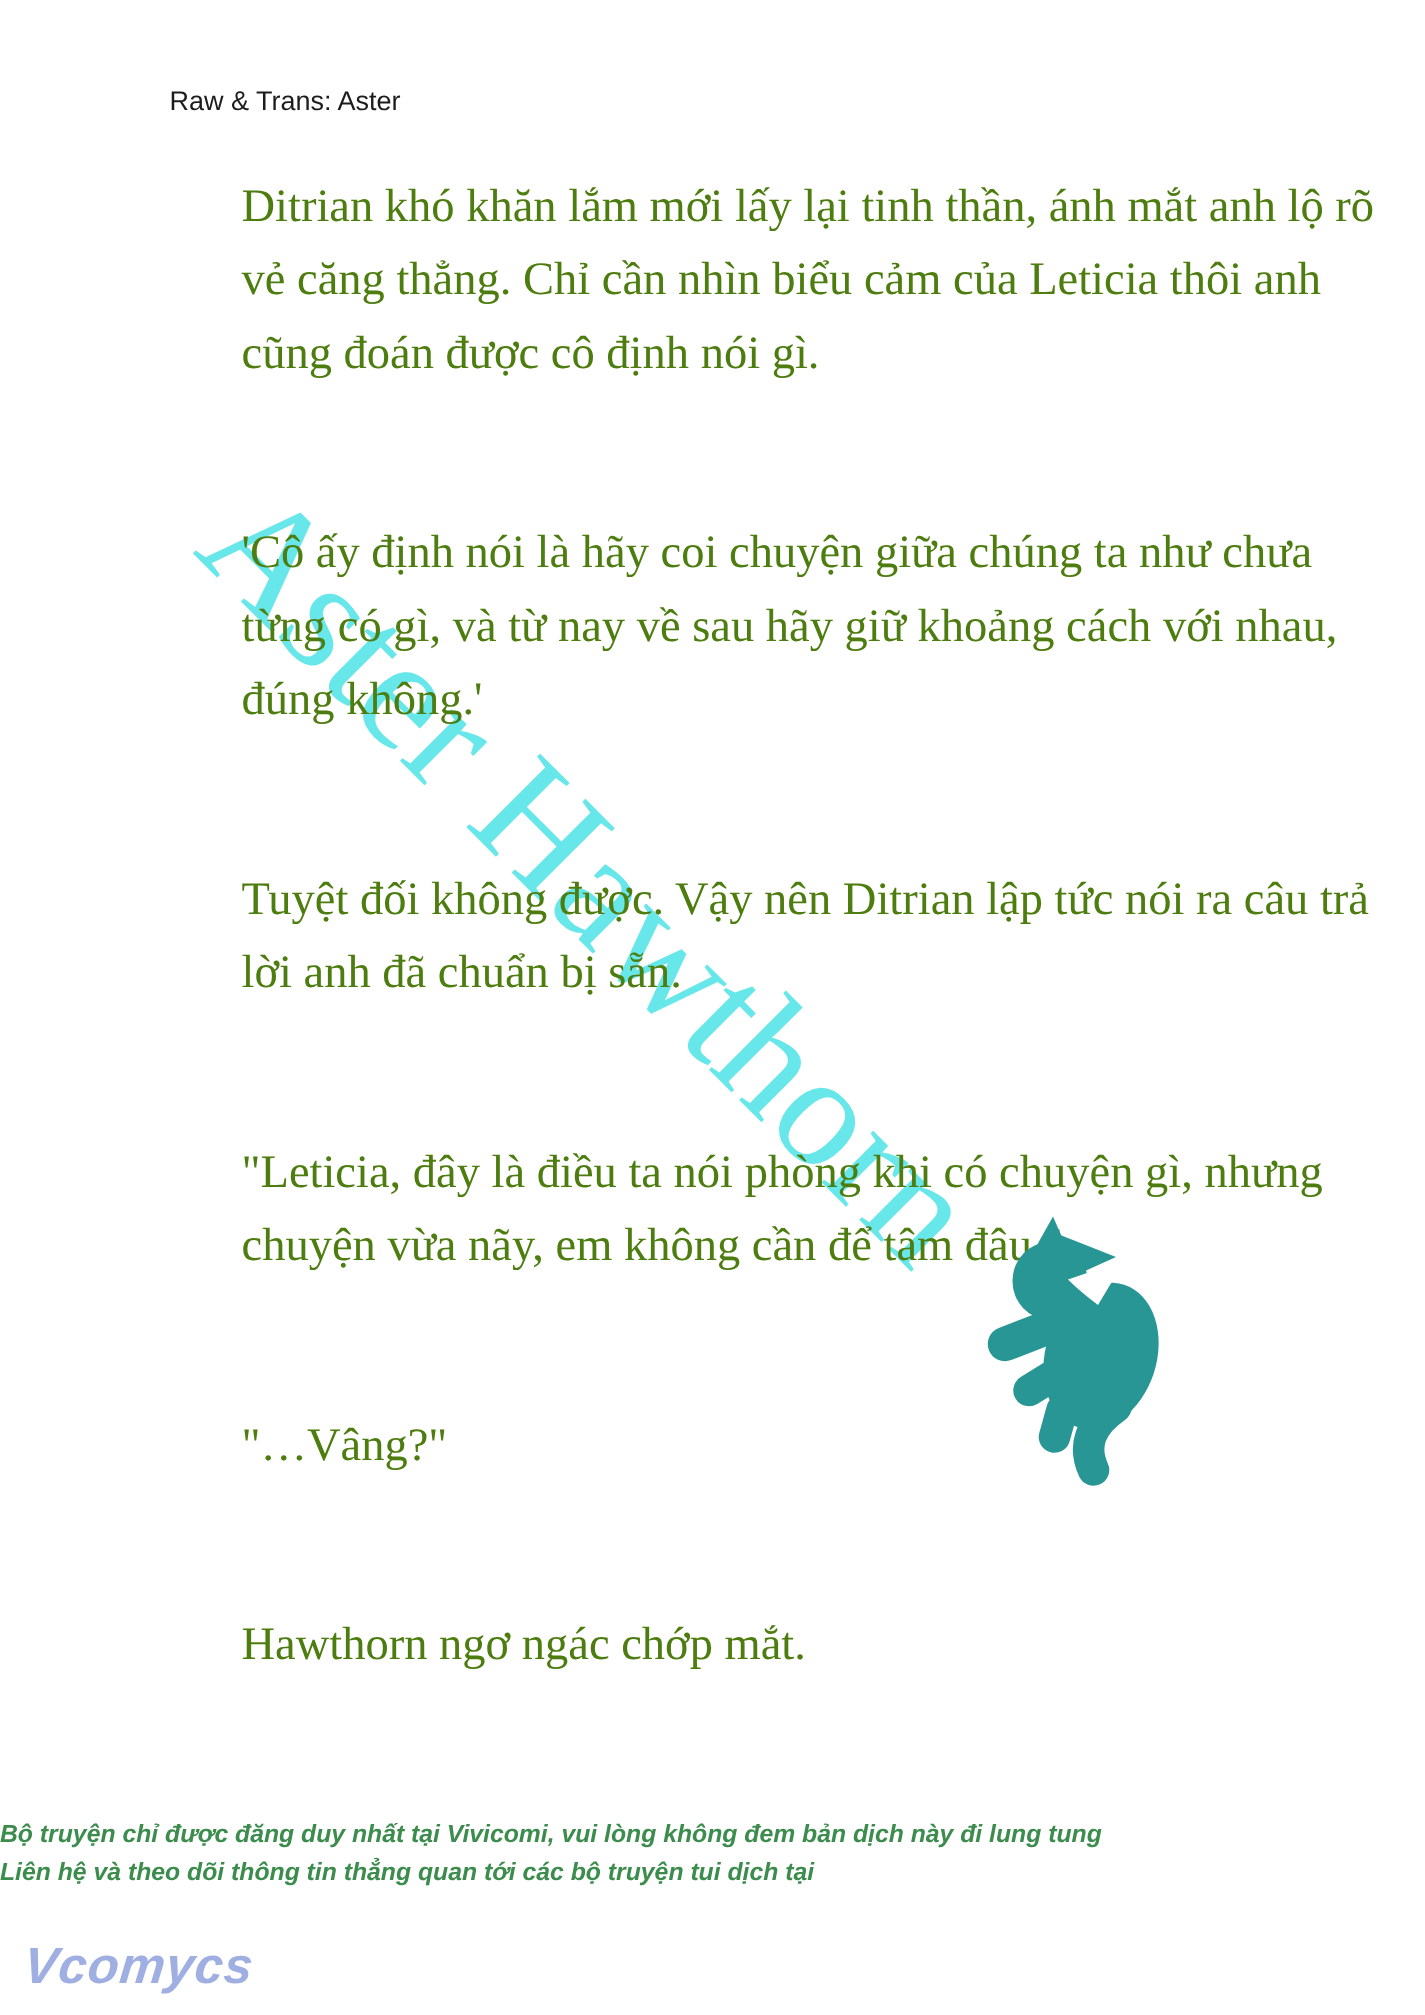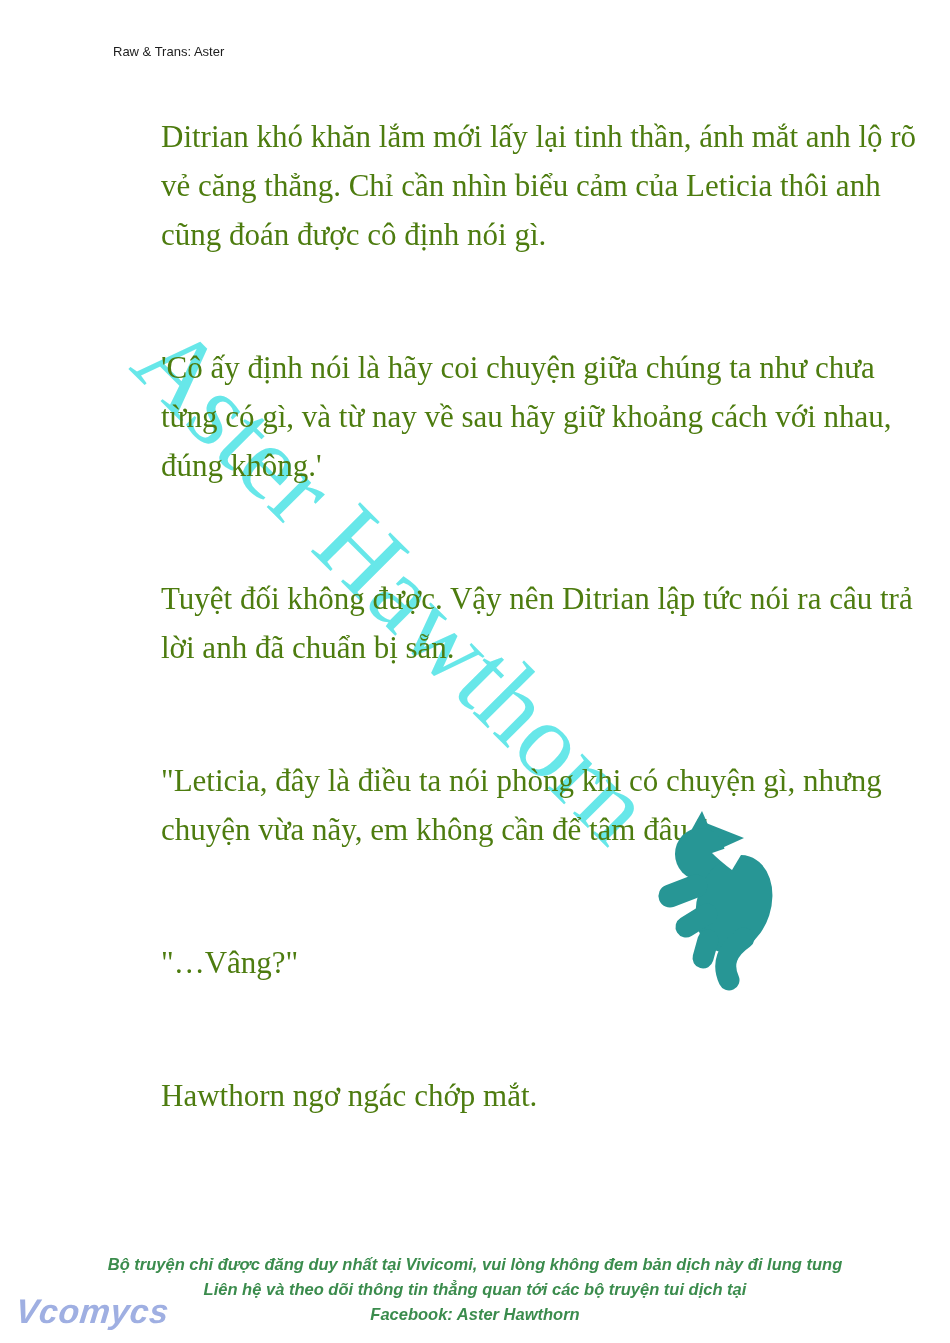--- a/index.html
+++ b/index.html
@@ -21,24 +21,24 @@
     line-height: 1;
     white-space: nowrap;
     color: var(--watermark-cyan, #67e7e9);
     transform: rotate(45deg);
     transform-origin: 0 0;
     pointer-events: none;
   }
   .header {
     position: absolute;
     left: 113px;
-    top: 44px;
+    top: 57px;
     z-index: 2;
     font-family: "Liberation Sans", sans-serif;
-    font-size: 13px;
+    font-size: 18px;
     color: #1c1c1c;
   }
   .content {
     position: absolute;
     left: 113px;
     top: 112px;
     width: 800px;
     z-index: 2;
     font-family: "Liberation Serif", serif;
     font-size: 31px;
@@ -56,23 +56,22 @@
     top: 809px;
     width: 122px;
     height: 184px;
     z-index: 2;
     color: var(--cat-teal, #279695);
   }
   .footer {
     position: absolute;
     left: 0;
     right: 0;
-    top: 1252px;
+    top: 1211px;
     z-index: 2;
-    text-align: center;
     font-family: "Liberation Sans", sans-serif;
     font-style: italic;
     font-weight: bold;
     font-size: 16.5px;
     line-height: 25px;
     color: var(--footer-green, #3b8c4d);
   }
   .logo {
     position: absolute;
     left: 16px;
@@ -129,18 +128,17 @@
 
       <path d="M89 129 Q63 147 74 171" fill="none" stroke="currentColor" stroke-width="21" stroke-linecap="round"></path>
     </g>
 
     <path d="M57 44 L95 31 L77 61 Q65 52 57 44 Z" fill="#ffffff"></path>
   </svg>
 
   <footer class="footer">
     <div>Bộ truyện chỉ được đăng duy nhất tại Vivicomi, vui lòng không đem bản dịch này đi lung tung</div>
     <div>Liên hệ và theo dõi thông tin thẳng quan tới các bộ truyện tui dịch tại</div>
-    <div>Facebook: Aster Hawthorn</div>
   </footer>
 
   <div class="logo">Vcomycs</div>
 
 </div>
 
 </body></html>

